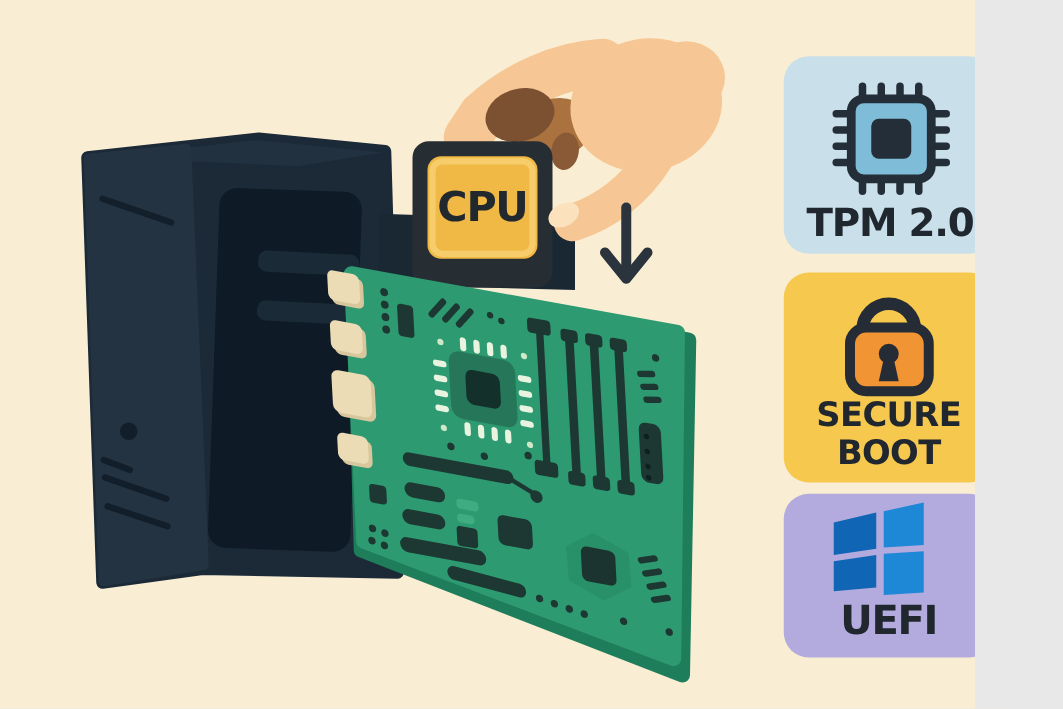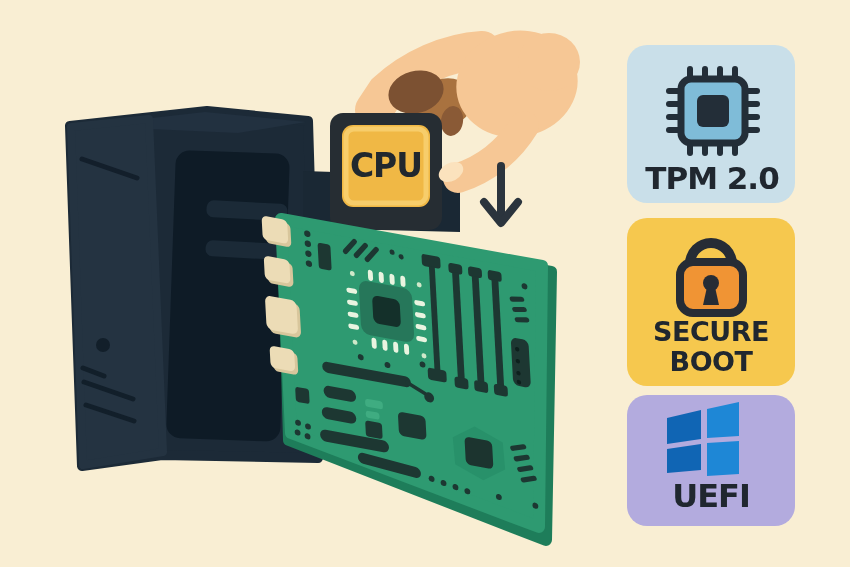--- a/index.html
+++ b/index.html
@@ -1,16 +1,16 @@
 <!DOCTYPE html>
 <html><head>
 <meta charset="utf-8">
 <style>
   html,body{margin:0;padding:0;background:#e8e8e8;}
-  #stage{position:relative;width:850px;height:567px;overflow:hidden;
+  #stage{position:relative;width:780px;height:567px;overflow:hidden;
          font-family:"DejaVu Sans","Liberation Sans",sans-serif;}
   svg{display:block;}
   text{font-family:"DejaVu Sans","Liberation Sans",sans-serif;font-weight:bold;}
 </style>
 </head>
 <body>
 
 <div id="stage">
 <svg width="850" height="567" viewBox="0 0 850 567">
 

